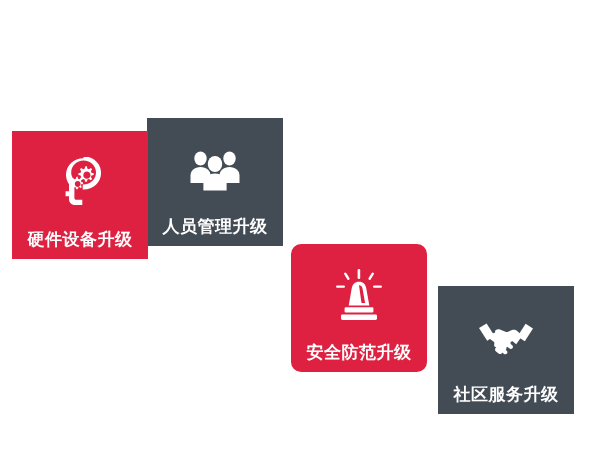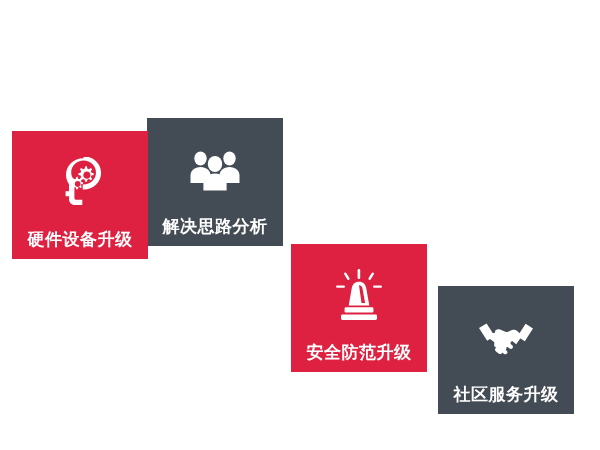--- a/index.html
+++ b/index.html
@@ -71,21 +71,21 @@
 
   
   #card-1 { left: 12px;  top: 83px;  }
   #card-2 { left: 147px; top: 118px; }
   #card-3 { left: 291px; top: 196px; }
   #card-4 { left: 438px; top: 286px; }
 
   
   #card-1 { z-index: 4; }
   #card-2 { z-index: 3; }
-  #card-3 { z-index: 2; }
+  #card-3 { z-index: 2; border-radius: 10px; }
   #card-4 { z-index: 1; }
 </style>
 </head>
 <body>
 
 <div id="slide">
 
 
   <div class="card card-red" id="card-1">
     <div class="card-icon">
@@ -135,21 +135,21 @@
 
         <ellipse cx="40.5" cy="11.5" rx="6.2" ry="7.0"></ellipse>
         <path d="M40.5 20.0c-6.0 0 -10.0 3.6 -10.0 8.4l0 7.6 20.0 0 0 -7.6
                  c0 -4.8 -4.0 -8.4 -10.0 -8.4z"></path>
 
         <ellipse cx="26.0" cy="17.0" rx="7.2" ry="8.1"></ellipse>
         <path d="M26.0 26.6c-7.0 0 -11.6 4.2 -11.6 9.7l0 7.3 23.2 0 0 -7.3
                  c0 -5.5 -4.6 -9.7 -11.6 -9.7z"></path>
       </svg>
     </div>
-    <div class="card-label">解决思路分析</div>
+    <div class="card-label">人员管理升级</div>
   </div>
 
   <div class="card card-red" id="card-3">
     <div class="card-icon">
       <svg width="50" height="52" viewBox="0 0 50 52" aria-hidden="true">
 
         <rect x="23.6" y="0" width="2.6" height="10" rx="1.3"></rect>
         <rect x="11.6" y="3.0" width="2.4" height="8.4" rx="1.2" transform="rotate(-32 12.8 7.2)"></rect>
         <rect x="36.0" y="3.0" width="2.4" height="8.4" rx="1.2" transform="rotate(32 37.2 7.2)"></rect>
         <rect x="2.0" y="16.4" width="9.0" height="2.4" rx="1.2"></rect>

